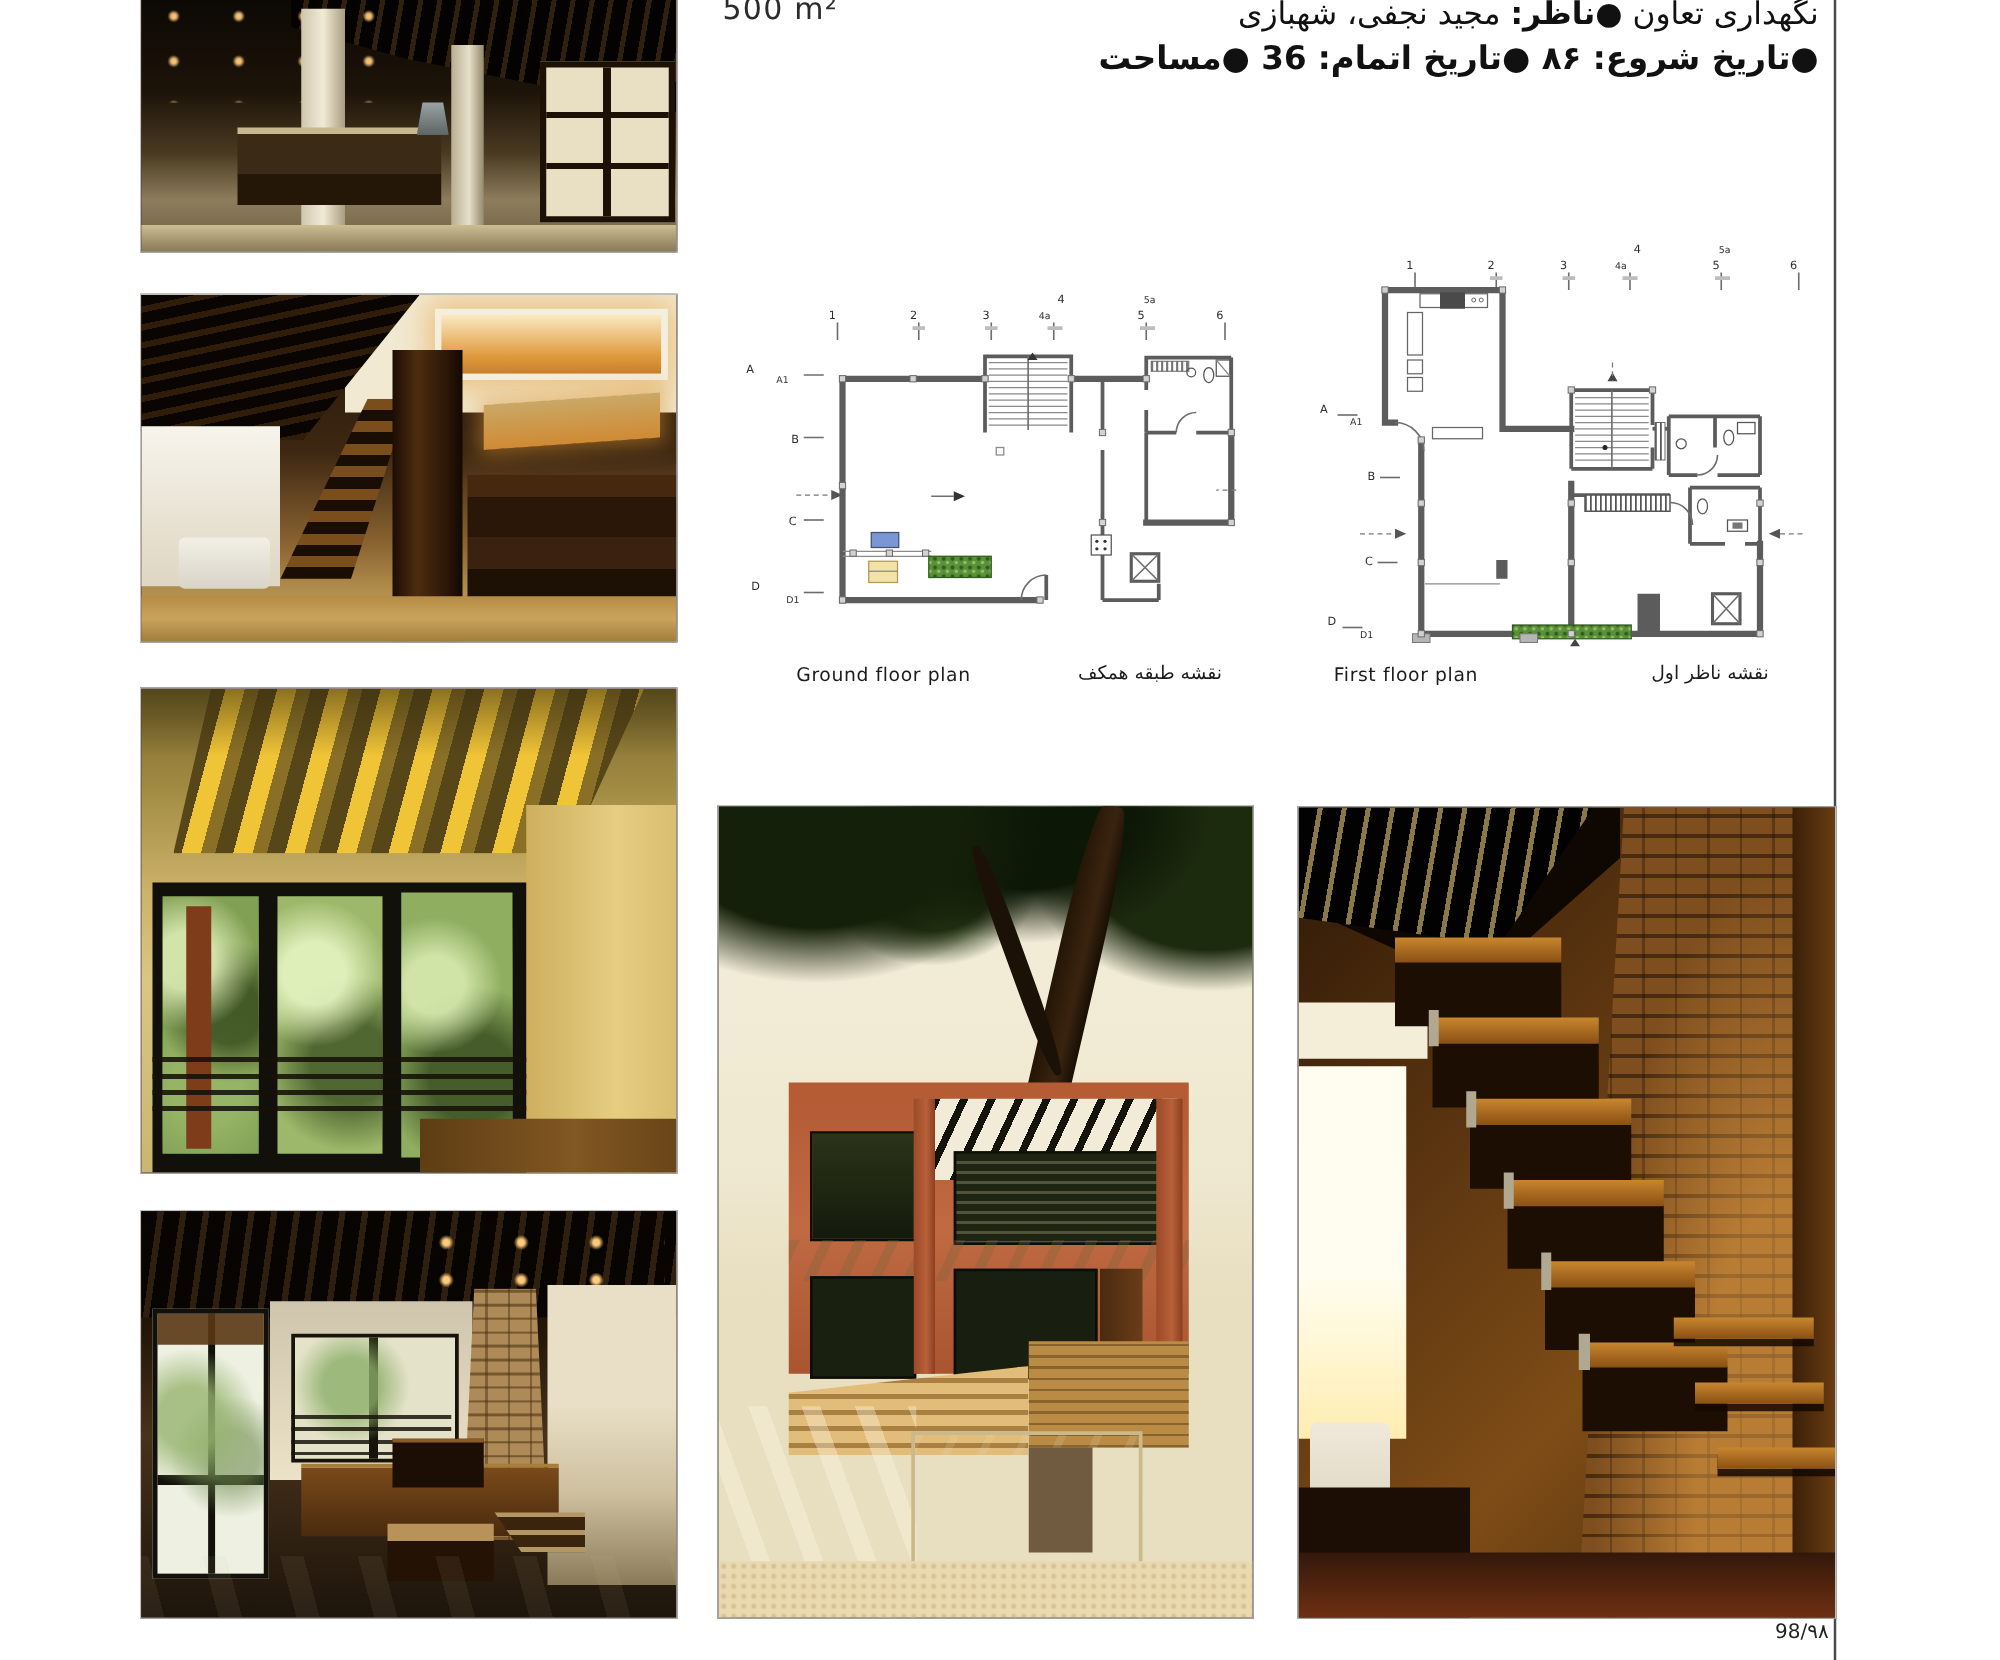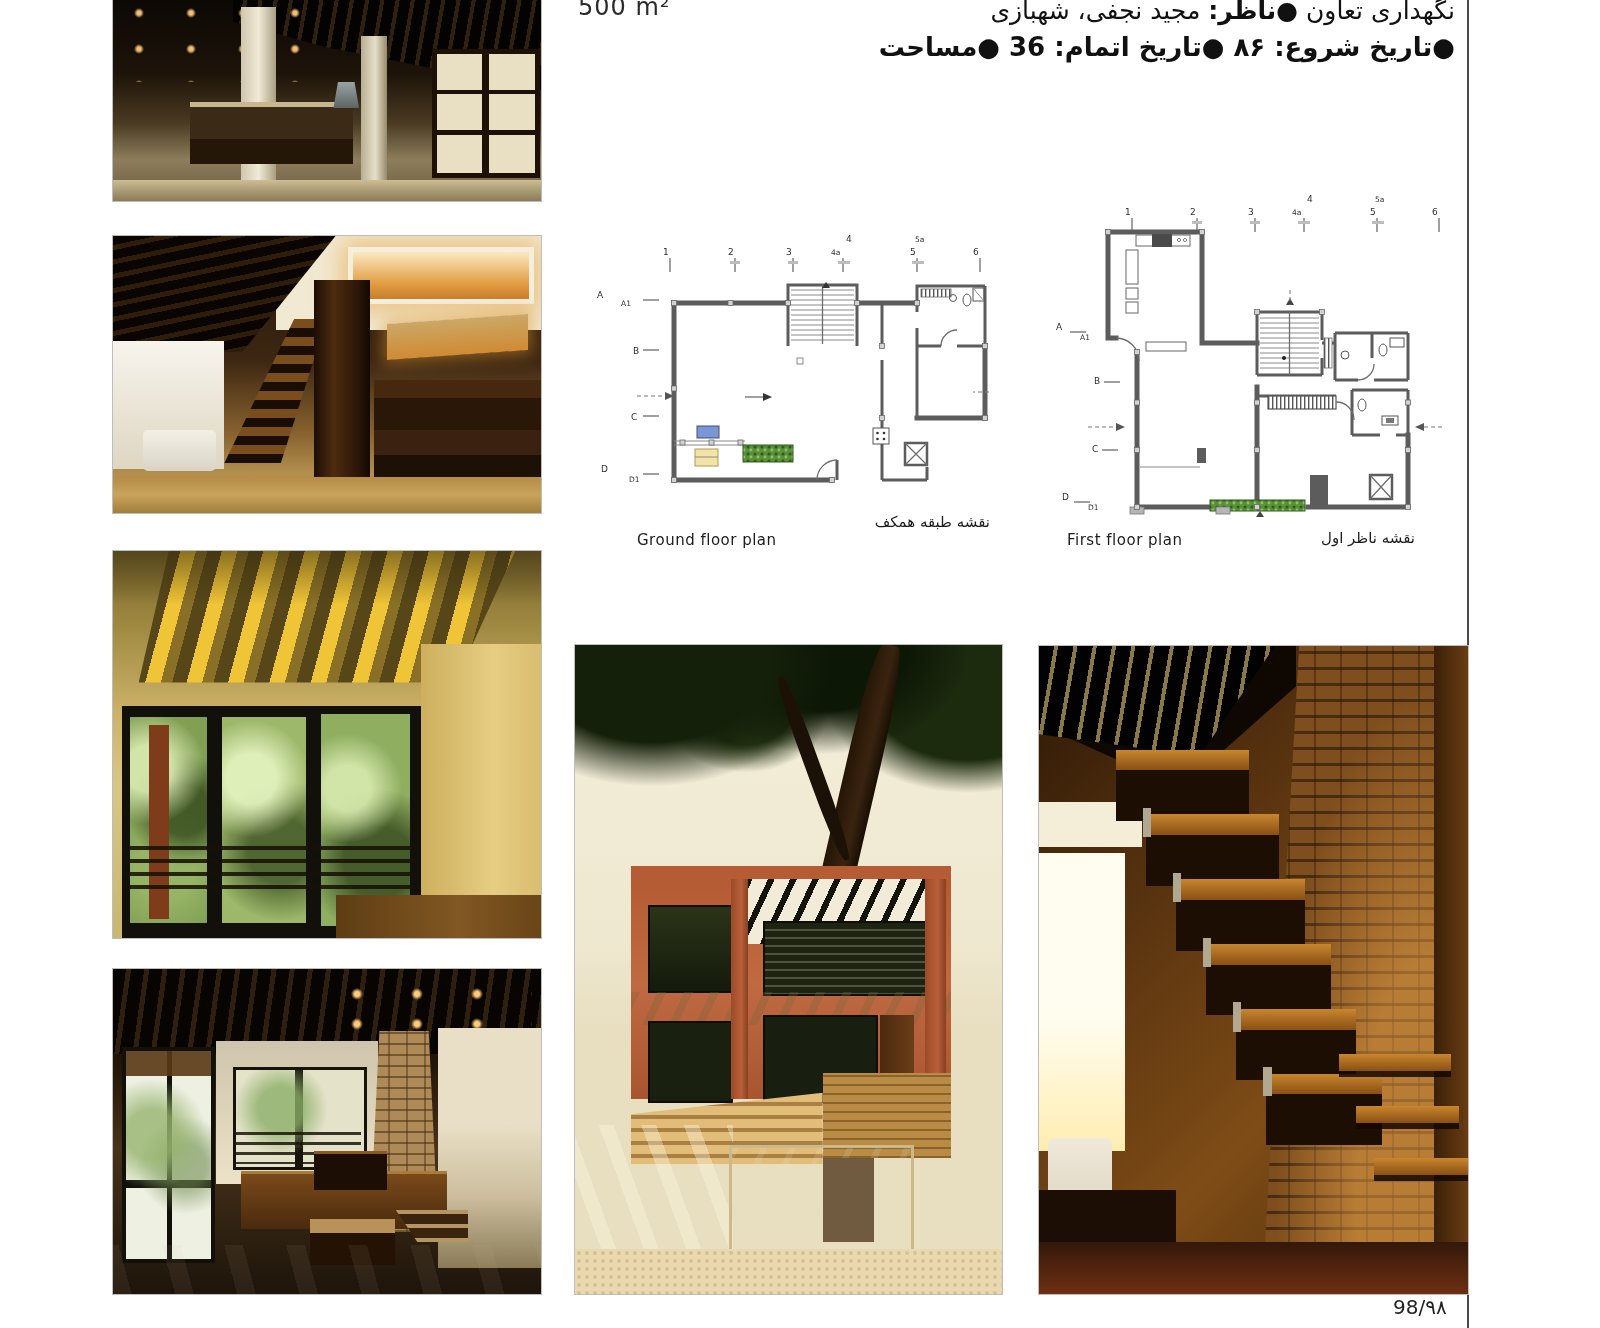--- a/index.html
+++ b/index.html
@@ -9,21 +9,21 @@
   .photo{position:absolute;border:1px solid #bdbdbd;overflow:hidden;background:#201408;}
   .layer{position:absolute;}
   .vrule{position:absolute;left:1467px;top:0;width:2px;height:1328px;background:#4a4a4a;}
   .area-label{position:absolute;left:578px;top:-7px;font-size:24px;color:#2b2b2b;letter-spacing:1px;}
   .fa-block{position:absolute;top:-8px;left:990px;width:465px;direction:rtl;color:#111;
             font-size:25px;line-height:37px;white-space:nowrap;}
   .fa-block .b{font-weight:700;}
   .fa-line2{font-weight:700;font-size:26px;}
   .caption-en{position:absolute;font-size:15px;color:#1c1c1c;letter-spacing:.5px;white-space:nowrap;}
   .caption-fa{position:absolute;font-size:15px;color:#1c1c1c;direction:rtl;white-space:nowrap;text-align:right;}
-  .pagenum{position:absolute;left:1393px;top:1295px;width:70px;text-align:left;font-size:20px;color:#222;}
+  .pagenum{position:absolute;left:1393px;top:1295px;width:70px;text-align:right;font-size:16px;color:#222;}
   svg text{font-family:"DejaVu Sans",sans-serif;}
   .glabel{font-size:9px;fill:#2e2e2e;}
   .glabel-sm{font-size:7.5px;fill:#2e2e2e;}
   .wall{stroke:#5c5c5c;stroke-width:5;fill:none;stroke-linecap:square;}
   .wall3{stroke:#5c5c5c;stroke-width:3;fill:none;}
   .thin{stroke:#8a8a8a;stroke-width:1;fill:none;}
   .thin2{stroke:#6d6d6d;stroke-width:1.3;fill:none;}
   .colsq{fill:#d2d2d2;stroke:#6a6a6a;stroke-width:.8;}
   .dash{stroke:#777;stroke-width:1;stroke-dasharray:4 3;fill:none;}
 </style>
@@ -352,21 +352,21 @@
       <rect x="214.5" y="210" width="5" height="5" class="colsq"></rect>
         <rect x="214.5" y="257.5" width="5" height="5" class="colsq"></rect>
       <rect x="214.5" y="314.5" width="5" height="5" class="colsq"></rect>
         <rect x="365.5" y="210" width="5" height="5" class="colsq"></rect>
       <rect x="365.5" y="257.5" width="5" height="5" class="colsq"></rect>
         <rect x="365.5" y="314.5" width="5" height="5" class="colsq"></rect>
     </g>
   </svg>
 
   <div class="caption-en" style="left:637px;top:531px;">Ground floor plan</div>
-  <div class="caption-fa" style="left:850px;top:513px;width:140px;">نقشه طبقه همکف</div>
+  <div class="caption-fa" style="left:850px;top:529px;width:140px;text-align:center;">نقشه طبقه همکف</div>
   <div class="caption-en" style="left:1067px;top:531px;">First floor plan</div>
   <div class="caption-fa" style="left:1285px;top:529px;width:130px;">نقشه ناظر اول</div>
 
   <div class="photo" style="left:574px;top:644px;width:427px;height:649px;">
     <div class="layer" style="inset:0;background:linear-gradient(180deg,#f4efdc 0%,#efe8d0 45%,#e8dec0 60%);"></div>
     <div class="layer" style="left:0;top:0;width:100%;height:34%;background-image:radial-gradient(ellipse 60% 80% at 18% 8%,#15200a 0 45%,rgba(0,0,0,0) 70%),radial-gradient(ellipse 50% 70% at 58% 2%,#0d1706 0 40%,rgba(0,0,0,0) 68%),radial-gradient(ellipse 45% 60% at 92% 22%,#1c2a0e 0 50%,rgba(0,0,0,0) 75%),radial-gradient(ellipse 30% 45% at 40% 28%,#243512 0 38%,rgba(0,0,0,0) 66%);"></div>
     <div class="layer" style="left:70%;top:0;width:8%;height:60%;background:linear-gradient(90deg,#241505,#3a2410 60%,#180e04);transform:rotate(13deg);transform-origin:50% 0;border-radius:30%;"></div>
     <div class="layer" style="left:54%;top:4%;width:3.5%;height:30%;background:#1c1106;transform:rotate(-20deg);border-radius:40%;"></div>
     <div class="layer" style="left:13%;top:34%;width:75%;height:36%;background:linear-gradient(180deg,#b55c35 0 8%,#c06a42 50%,#a85530 100%);"></div>
     <div class="layer" style="left:40%;top:36%;width:46%;height:10%;background-color:#f1ebd8;background-image:repeating-linear-gradient(115deg,#14140c 0 6px,rgba(0,0,0,0) 6px 20px);"></div>

